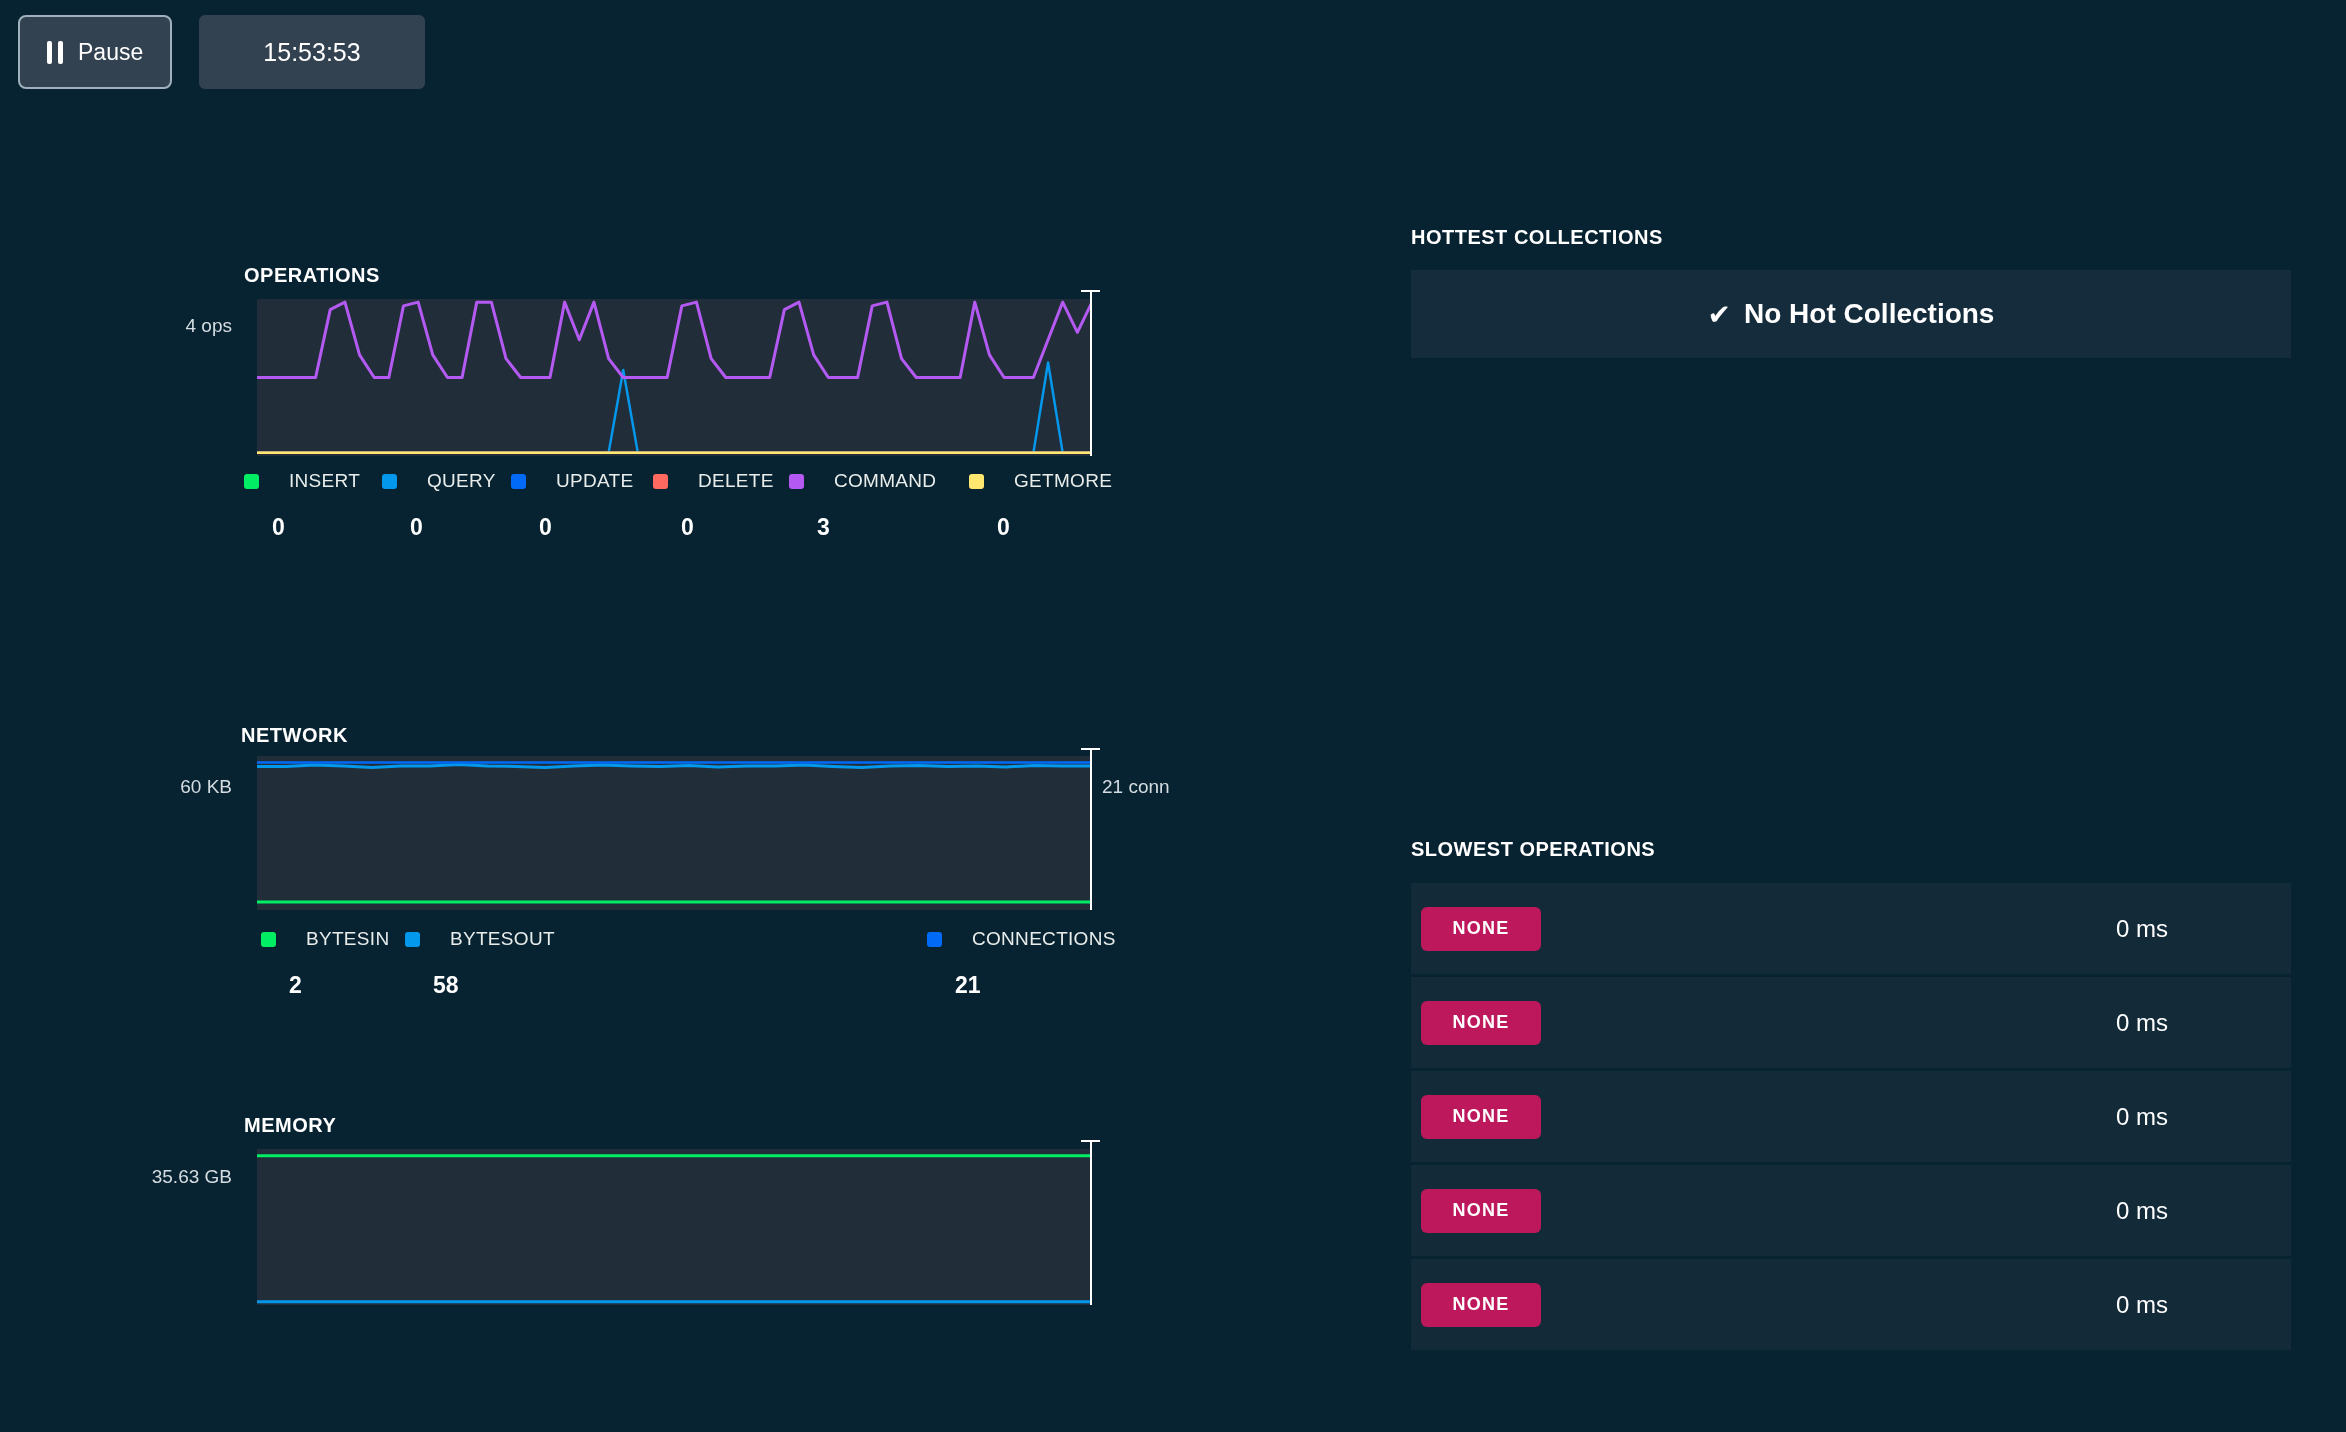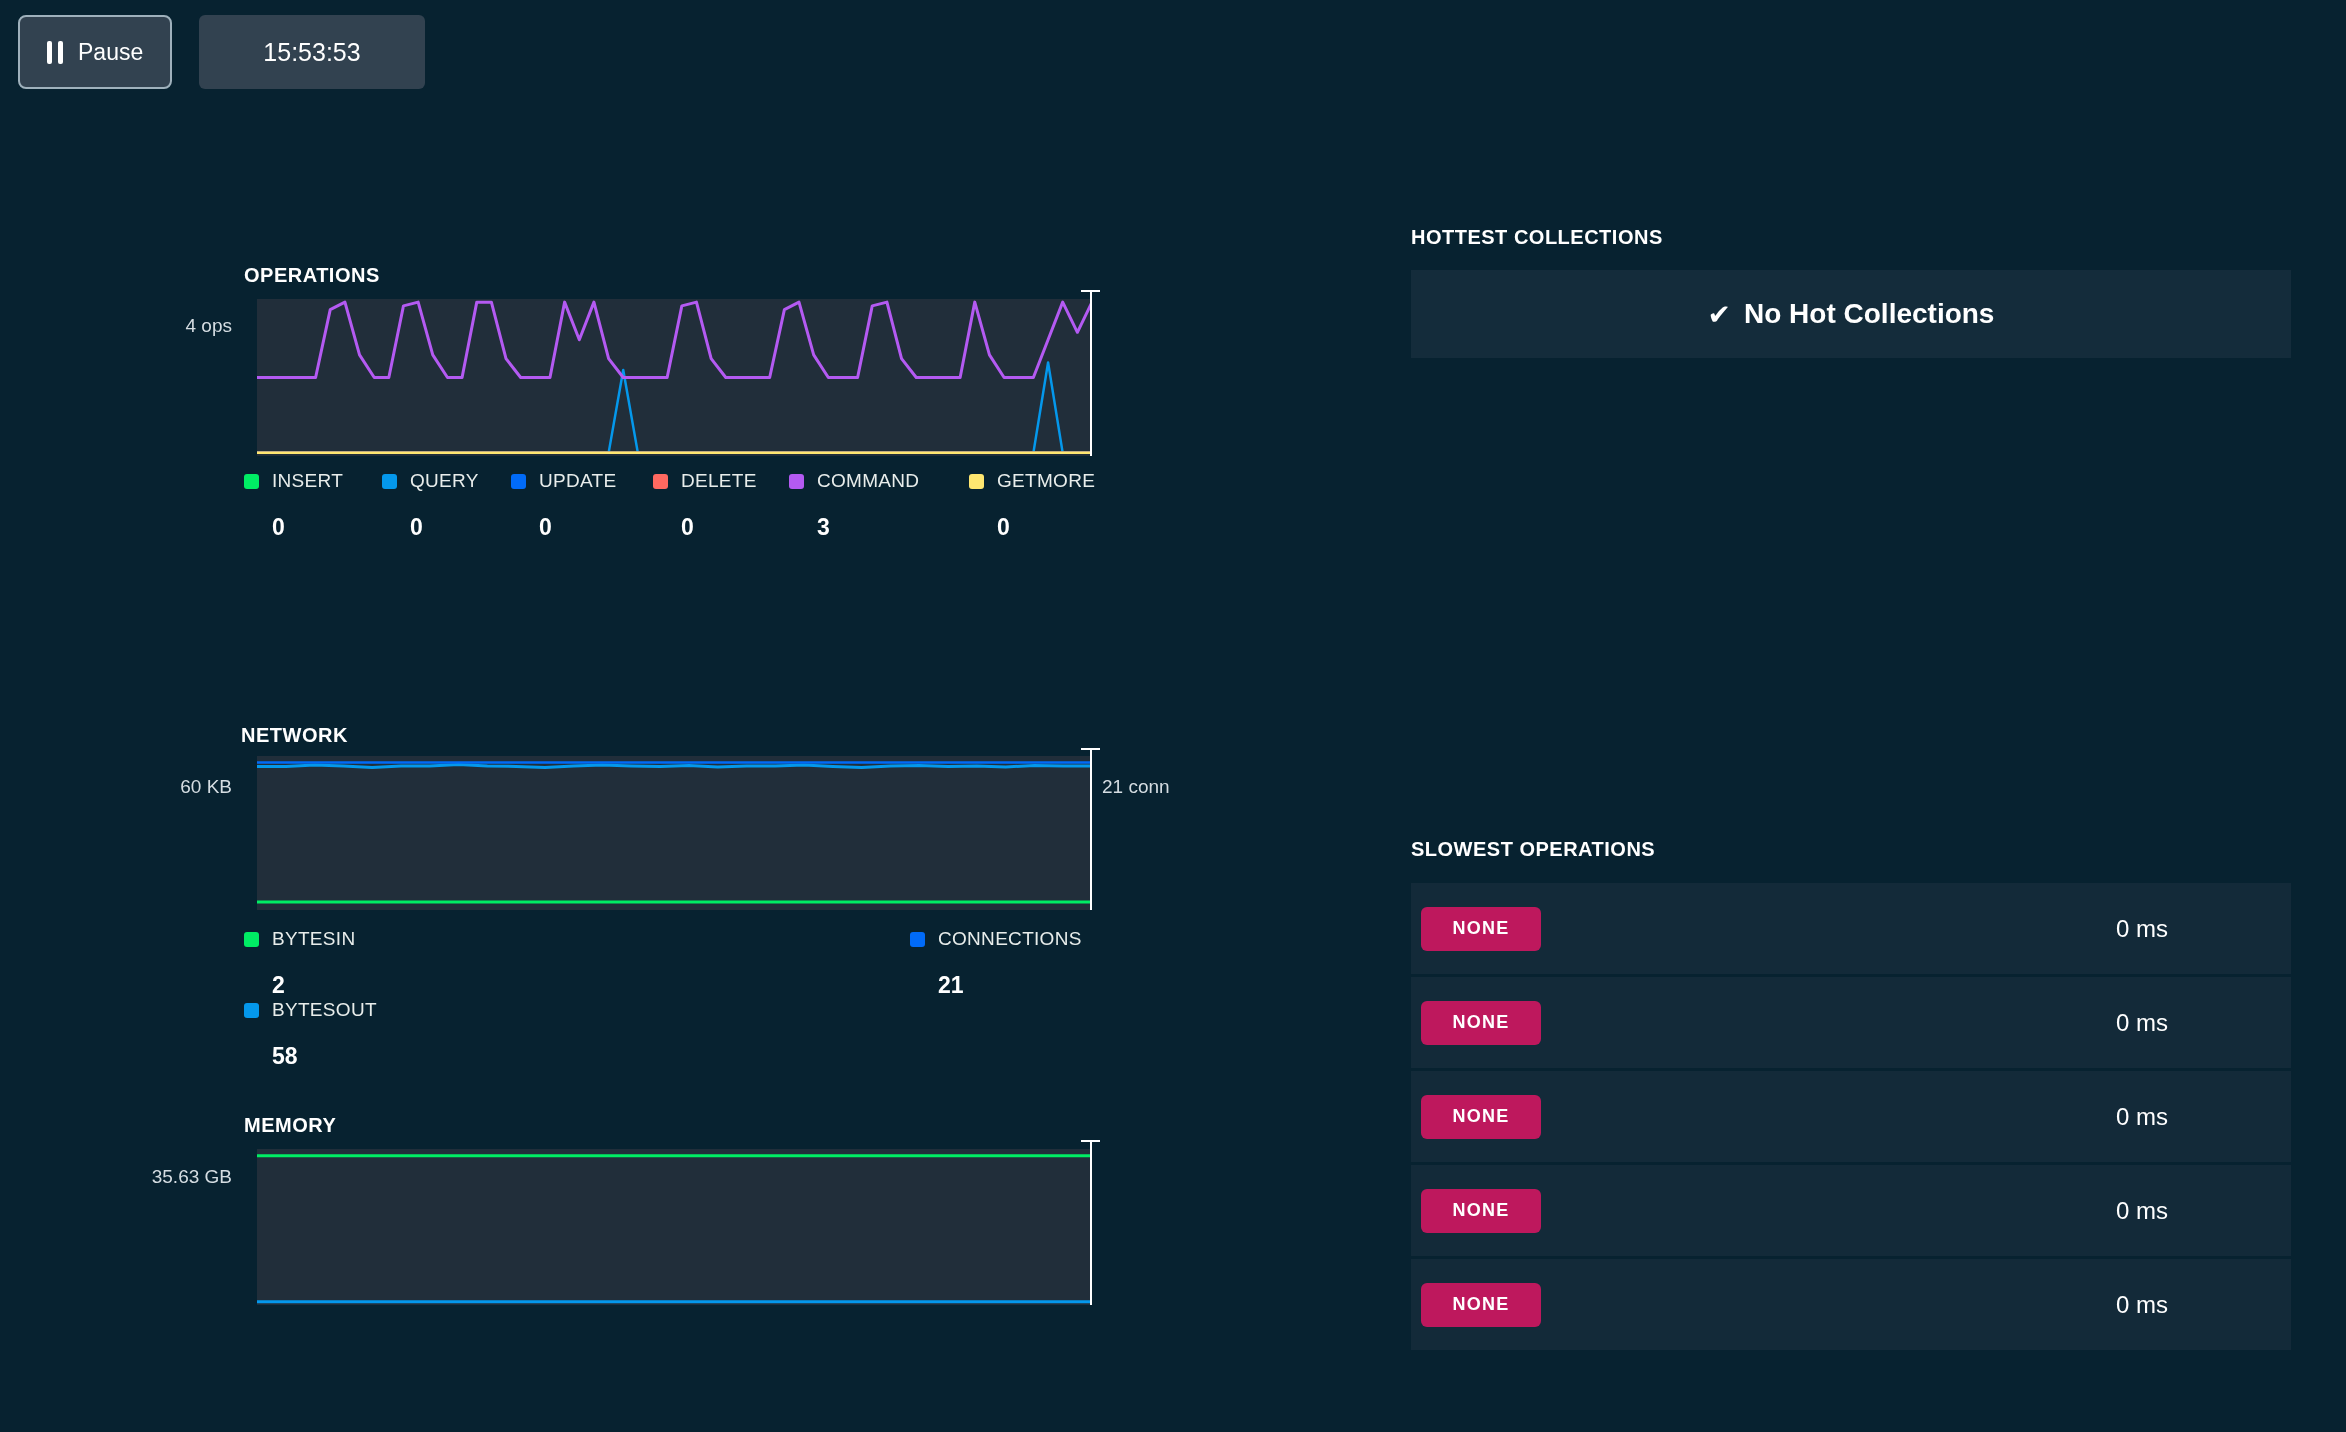--- a/index.html
+++ b/index.html
@@ -27,37 +27,37 @@
   
   .chart-title{position:absolute;font-size:20px;font-weight:700;letter-spacing:.5px;color:#fff;}
   .plot{position:absolute;background:#212E3A;}
   .plot svg{width:100%;height:100%;display:block;}
   .axis{position:absolute;width:2px;background:#fff;}
   .axis::before{content:"";position:absolute;top:0;left:-9px;width:19px;height:2px;background:#fff;}
   .ylabel{position:absolute;left:32px;width:200px;text-align:right;font-size:19px;color:#D5DDE2;}
   .ylabel-right{position:absolute;font-size:19px;color:#D5DDE2;}
   .legend{position:absolute;display:flex;}
   .legend-item{display:flex;flex-direction:column;}
-  .legend-top{display:flex;align-items:center;gap:13px;text-align:center;}
+  .legend-top{display:flex;align-items:center;gap:30px;text-align:center;}
   .swatch{width:15px;height:15px;border-radius:3px;flex:0 0 auto;}
   .legend-label{font-size:19px;letter-spacing:.3px;color:#E8EDEB;white-space:nowrap;}
   .legend-value{margin-left:28px;margin-top:22px;font-size:23px;font-weight:700;color:#fff;}
   
   .t-ops{left:244px;top:264px;}
   .p-ops{left:257px;top:299px;width:835px;height:157px;}
   .a-ops{left:1090px;top:290px;height:166px;}
   .yl-ops{top:315px;}
   .lg-ops{left:244px;top:470px;}
   
   .t-net{left:241px;top:724px;}
   .p-net{left:257px;top:756px;width:835px;height:154px;}
   .a-net{left:1090px;top:748px;height:162px;}
   .yl-net{top:776px;}
   .yl-conn{left:1102px;top:776px;}
-  .lg-net{left:244px;top:928px;width:848px;flex-direction:column;}
+  .lg-net{left:261px;top:928px;width:848px;}
   .conn-item{position:absolute;left:666px;top:0;}
   
   .t-mem{left:244px;top:1114px;}
   .p-mem{left:257px;top:1149px;width:835px;height:156px;}
   .a-mem{left:1090px;top:1140px;height:165px;}
   .yl-mem{top:1166px;}
   .lg-mem{left:244px;top:1320px;}
   
   .panel-title{position:absolute;font-size:20px;font-weight:700;letter-spacing:.5px;color:#fff;}
   .pt-hot{left:1411px;top:226px;}

